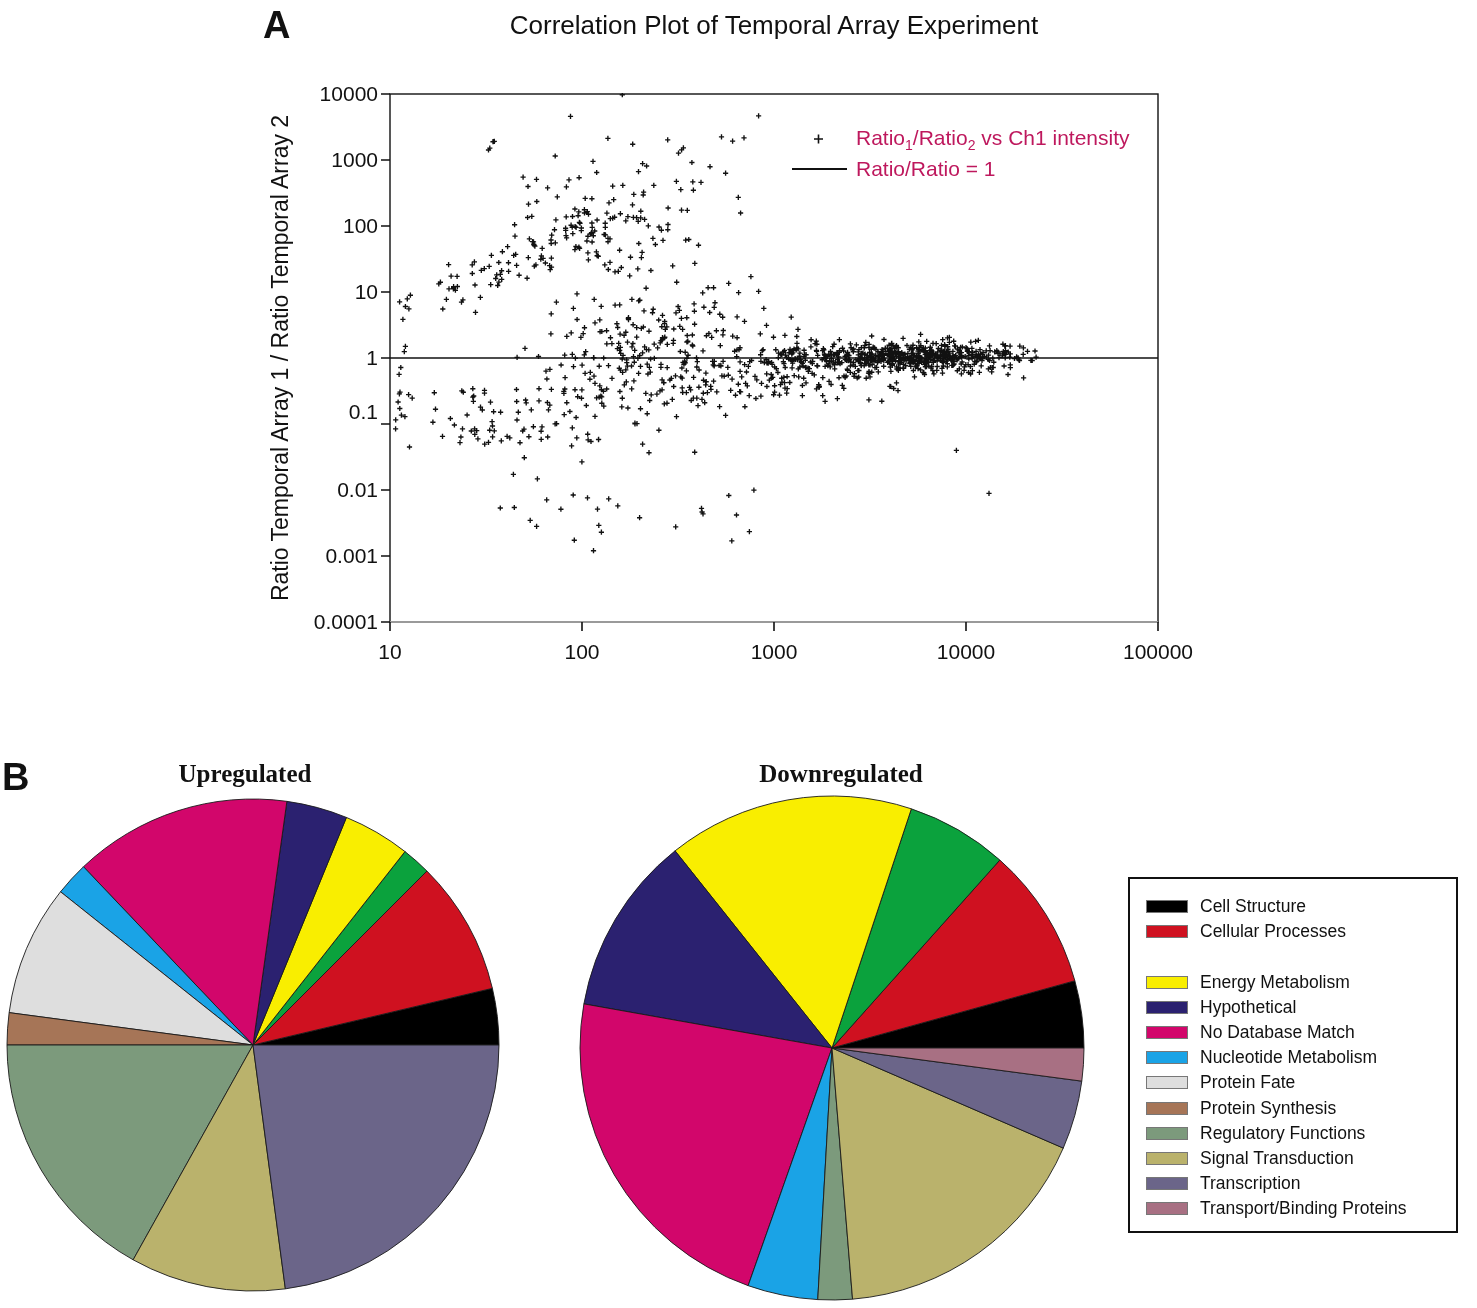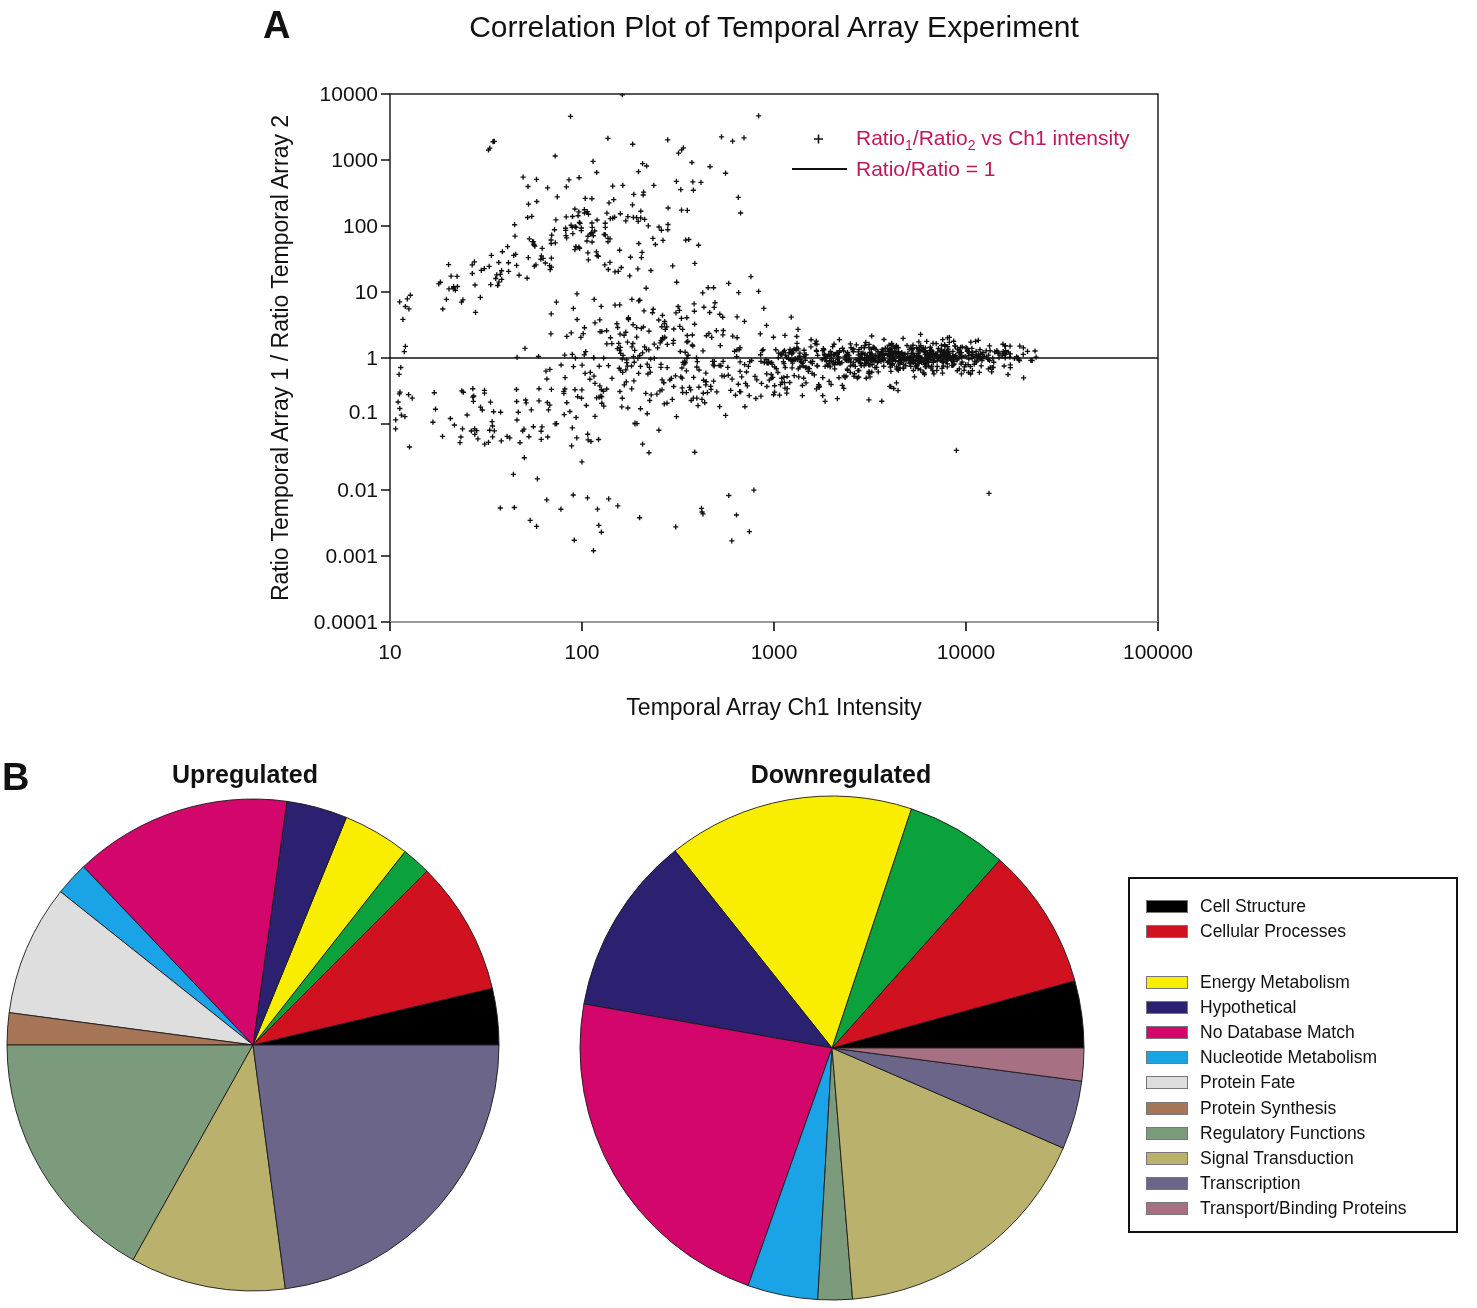--- a/index.html
+++ b/index.html
@@ -1,27 +1,27 @@
 <!DOCTYPE html>
 <html><head>
 <meta charset="utf-8">
 <style>
   html,body{margin:0;padding:0;background:#ffffff;}
   #figure{position:relative;width:1477px;height:1308px;background:#ffffff;overflow:hidden;
           font-family:"Liberation Sans","DejaVu Sans",sans-serif;color:#111;}
   .abs{position:absolute;}
   .panel-letter{font-size:38px;font-weight:bold;color:#111;}
-  .fig-title{font-size:30px;color:#111;white-space:nowrap;}
+  .fig-title{font-size:26px;color:#111;white-space:nowrap;}
   .axis-label{font-size:23px;color:#111;white-space:nowrap;}
   .tick-label{font-size:21px;color:#111;white-space:nowrap;}
   .y-tick{width:70px;text-align:right;}
   .x-tick{width:140px;text-align:center;}
   .alegend-text{position:absolute;left:856px;font-size:21px;color:#be185d;white-space:nowrap;}
   .alegend-text sub{font-size:14px;}
-  .pie-title{font-size:25px;font-weight:bold;white-space:nowrap;text-align:center;}
+  .pie-title{font-size:25px;font-weight:bold;white-space:nowrap;text-align:center;font-family:Liberation Serif, serif;}
   #legendB{position:absolute;left:1128px;top:877px;width:330px;height:356px;
            border:2px solid #111;background:#fff;box-sizing:border-box;}
   .legB-row{position:absolute;left:0;width:100%;height:24px;padding-left:48px;}
   .legB-swatch{position:absolute;left:16px;top:5px;width:42px;height:13px;border:1px solid #777;box-sizing:border-box;}
   .legB-label{position:absolute;left:70px;top:1px;font-size:17.5px;color:#111;white-space:nowrap;}
   svg{position:absolute;left:0;top:0;}
 </style>
 </head>
 <body>
 
@@ -69,21 +69,20 @@
     </div>
   <div id="xTicks">
       <div class="abs tick-label x-tick" style="left: 320px; top: 640px;">10</div>
       <div class="abs tick-label x-tick" style="left: 512px; top: 640px;">100</div>
       <div class="abs tick-label x-tick" style="left: 704px; top: 640px;">1000</div>
       <div class="abs tick-label x-tick" style="left: 896px; top: 640px;">10000</div>
       <div class="abs tick-label x-tick" style="left: 1088px; top: 640px;">100000</div>
     </div>
 
   <div class="abs axis-label" style="left:280px;top:358px;transform:translate(-50%,-50%) rotate(-90deg);white-space:nowrap;">Ratio Temporal Array 1 / Ratio Temporal Array 2</div>
-  <div class="abs axis-label" style="left:774px;top:694px;transform:translateX(-50%);">Temporal Array Ch1 Intensity</div>
 
   <div class="abs panel-letter" style="left:2px;top:756px;">B</div>
 
   <div class="abs pie-title" style="left:245px;top:760px;transform:translateX(-50%);">Upregulated</div>
   <div class="abs pie-title" style="left:841px;top:760px;transform:translateX(-50%);">Downregulated</div>
 
   <svg id="pieSvg" style="top:760px;" width="1477" height="548" viewBox="0 0 1477 548">
       <g>
         <path d="M 253 285 L 499.00 285.00 A 246 246 0 0 0 492.38 228.32 Z" fill="#000000" stroke="#1a1a1a" stroke-width="0.9"></path>
         <path d="M 253 285 L 492.38 228.32 A 246 246 0 0 0 426.95 111.05 Z" fill="#cf1120" stroke="#1a1a1a" stroke-width="0.9"></path>

